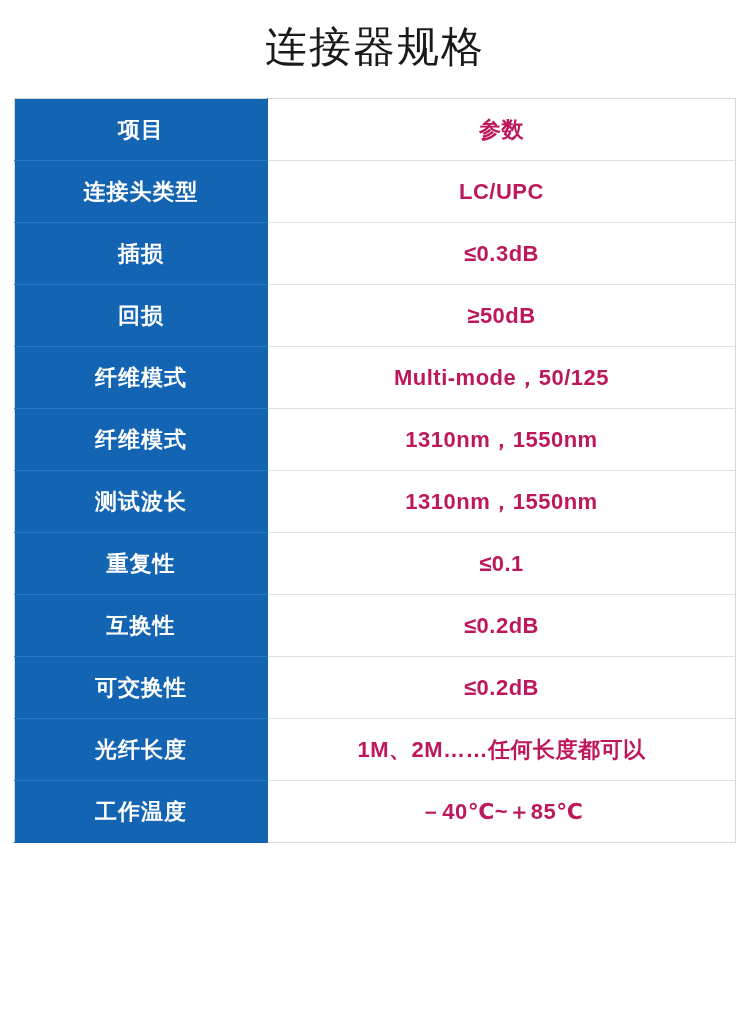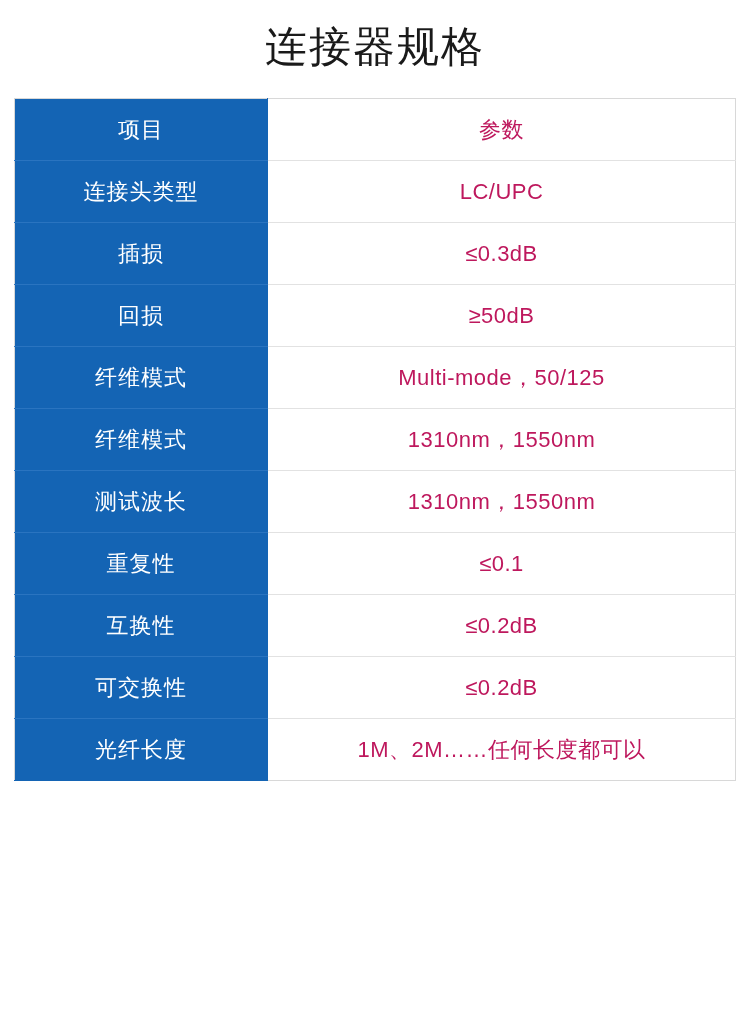--- a/index.html
+++ b/index.html
@@ -38,21 +38,21 @@
     border: 1px solid #d8d8d8;
   }
   .spec-table tr {
     height: 62px;
   }
   .spec-table td {
     padding: 0 6px;
     vertical-align: middle;
     text-align: center;
     font-size: 22px;
-    font-weight: 400;
+    font-weight: 700;
     line-height: 1.3;
   }
   .col-label {
     width: 240px;
     background: #1464b4;
     color: #ffffff;
     border-right: 1px solid #1464b4;
     border-bottom: 1px solid #2a74c0;
     letter-spacing: 1px;
   }
@@ -116,16 +116,20 @@
         <td class="col-value">≤0.2dB</td>
       </tr>
       <tr>
         <td class="col-label">可交换性</td>
         <td class="col-value">≤0.2dB</td>
       </tr>
       <tr>
         <td class="col-label">光纤长度</td>
         <td class="col-value">1M、2M……任何长度都可以</td>
       </tr>
+      <tr>
+        <td class="col-label">工作温度</td>
+        <td class="col-value">－40℃~＋85℃</td>
+      </tr>
     </tbody>
   </table>
 
 </div>
 
 </body></html>

